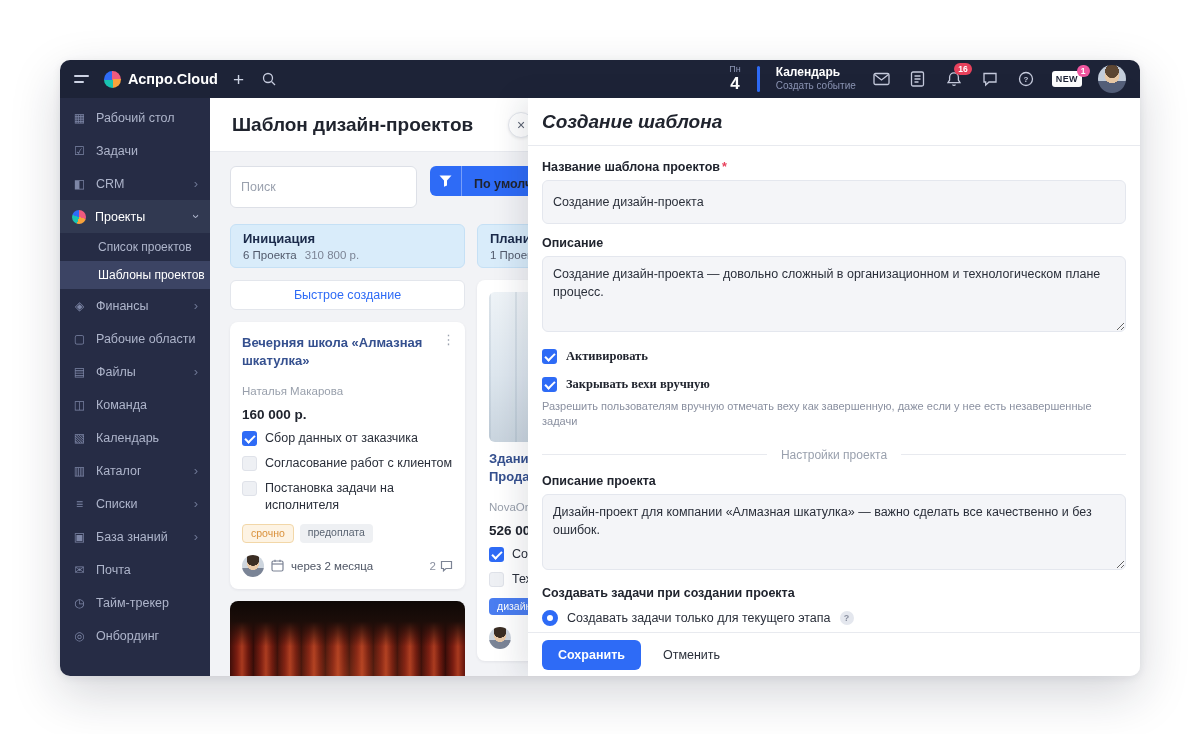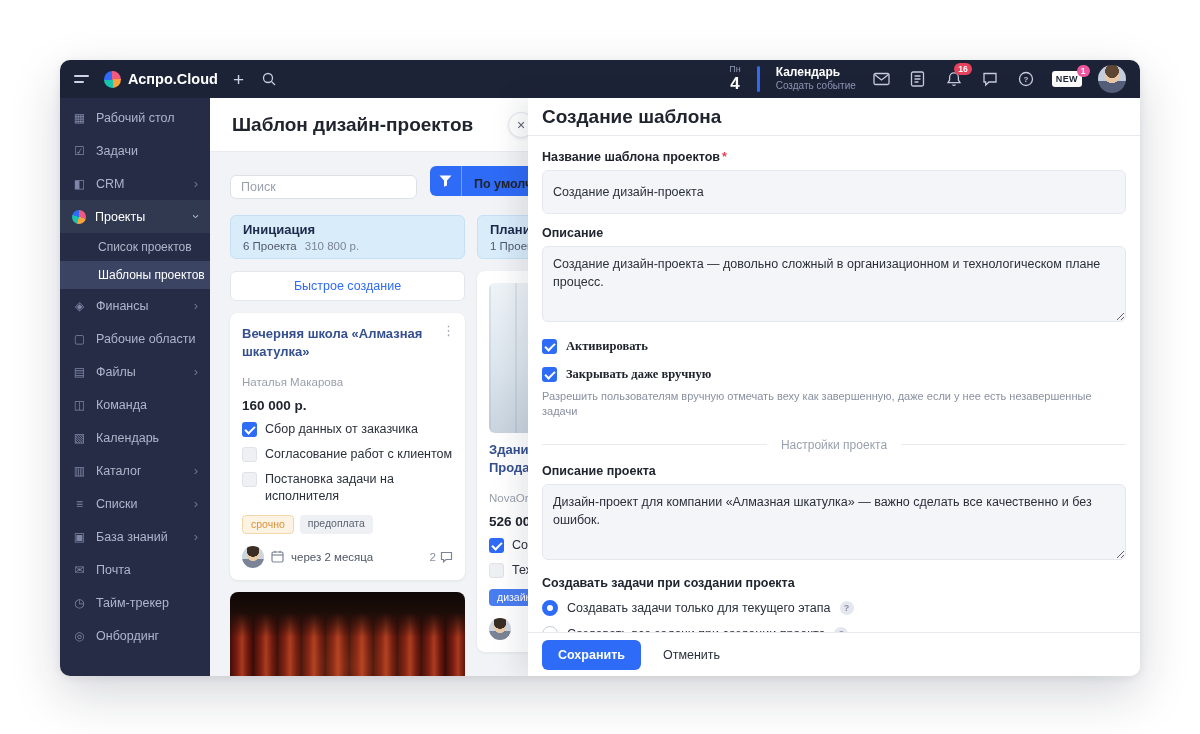--- a/index.html
+++ b/index.html
@@ -63,22 +63,22 @@
   
   .board { flex:1; display:flex; flex-direction:column; background:#f2f3f6; position:relative; }
   .board-header { height:54px; background:#fff; border-bottom:1px solid #e8eaef;
     display:flex; align-items:center; padding:0 22px; position:relative; flex-shrink:0; }
   .board-title { font-size:19px; font-weight:bold; color:#20242e; }
   .close-btn { position:absolute; left:298px; top:14px; width:26px; height:26px; border-radius:50%;
     background:#fff; border:1px solid #e3e6ec; color:#5a6270; display:flex; align-items:center;
     justify-content:center; font-size:14px; cursor:pointer; box-shadow:0 1px 3px rgba(0,0,0,.08); }
   .board-content { padding:14px 20px 0; flex:1; overflow:hidden; }
   .toolbar { display:flex; gap:13px; }
-  .search-input { width:187px; height:24px; border:1px solid #dde0e7; border-radius:6px;
-    padding:0 10px; font-size:12.5px; color:#333; background:#fff; outline:none;margin-top:9px; }
+  .search-input { width:187px; height:42px; border:1px solid #dde0e7; border-radius:6px;
+    padding:0 10px; font-size:12.5px; color:#333; background:#fff; outline:none; }
   .search-input::placeholder { color:#9aa1ae; }
   .filter-btn { height:30px; background:#2e6bf6; color:#fff; border:none; border-radius:6px;
     display:flex; align-items:center; font-size:12.5px; cursor:pointer; padding:0; overflow:hidden; }
   .filter-btn .f-icon { width:32px; height:30px; display:flex; align-items:center; justify-content:center;
     border-right:1px solid rgba(255,255,255,.35); }
   .filter-btn .f-label { padding:0 12px; white-space:nowrap; }
 
   .columns { display:flex; gap:12px; margin-top:16px; }
   .column { width:235px; flex-shrink:0; }
   .col-header { background:#d9ecfa; border:1px solid #c5e0f5; border-radius:6px; padding:6px 12px; }
@@ -125,22 +125,22 @@
       repeating-linear-gradient(90deg, #3f0e09 0px, #7a1d11 7px, #a93a1f 12px, #6b180e 18px, #300a07 24px); }
 
   .sketch-img { height:150px; border-radius:6px; margin-bottom:8px;
     background:
       repeating-linear-gradient(90deg, rgba(120,140,160,.16) 0 2px, rgba(0,0,0,0) 2px 26px),
       linear-gradient(180deg, #eef3f7 0%, #dde6ee 55%, #c9d4de 100%); }
 
   
   .panel { position:absolute; left:468px; top:38px; right:0; bottom:0; background:#fff; z-index:10;
     display:flex; flex-direction:column; box-shadow:-10px 0 26px rgba(20,25,50,.10); }
-  .panel-header { height:38px; border-bottom:1px solid #e8eaef; display:flex; align-items:center;
-    padding:0 14px; flex-shrink:0; }
+  .panel-header { height:48px; border-bottom:1px solid #e8eaef; display:flex; align-items:center;
+    padding:0 14px; flex-shrink:0;font-style:italic; }
   .panel-title { font-size:19px; font-weight:bold; color:#20242e; }
   .panel-body { flex:1; padding:2px 14px 0; overflow:hidden; }
   .f-label { font-size:12.5px; font-weight:bold; color:#20242e; margin:12px 0 6px; }
   .req { color:#e8415c; margin-left:2px; }
   .p-input { width:100%; height:44px; background:#f4f5f8; border:1px solid #e4e7ee; border-radius:6px;
     padding:0 10px; font-size:12.5px; color:#2a2f3a; outline:none; }
   .p-textarea { width:100%; height:76px; background:#f4f5f8; border:1px solid #e4e7ee; border-radius:6px;
     padding:8px 10px; font-size:12.5px; color:#2a2f3a; resize:vertical; outline:none;
     font-family:"Liberation Sans", sans-serif; line-height:1.45; }
   .p-check { display:flex; align-items:center; gap:9px; margin-top:12px; cursor:pointer; }
@@ -441,21 +441,21 @@
 
       <div class="f-label">Описание</div>
       <textarea class="p-textarea" style="">Создание дизайн-проекта — довольно сложный в организационном и технологическом плане процесс.</textarea>
 
       <div class="p-check">
         <span class="checkbox checked"></span>
         <span class="lbl">Активировать</span>
       </div>
       <div class="p-check">
         <span class="checkbox checked"></span>
-        <span class="lbl">Закрывать даже вручную</span>
+        <span class="lbl">Закрывать вехи вручную</span>
       </div>
       <div class="hint">Разрешить пользователям вручную отмечать веху как завершенную, даже если у нее есть незавершенные задачи</div>
 
       <div class="divider-row">
         <div class="line"></div>
         <span class="d-label">Настройки проекта</span>
         <div class="line"></div>
       </div>
 
       <div class="f-label">Описание проекта</div>

